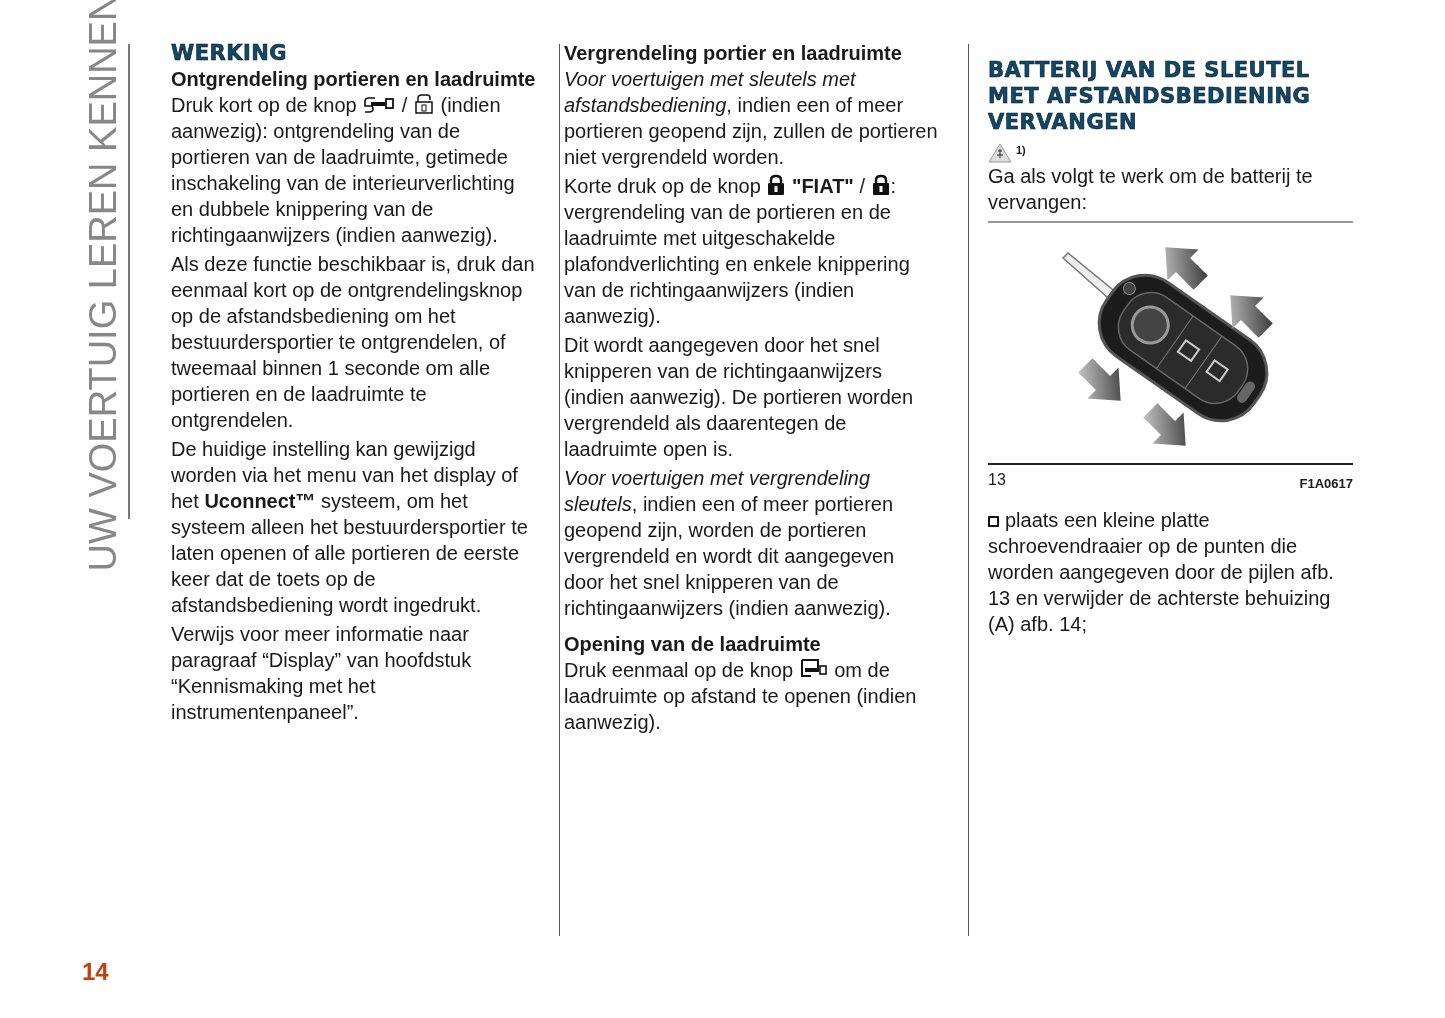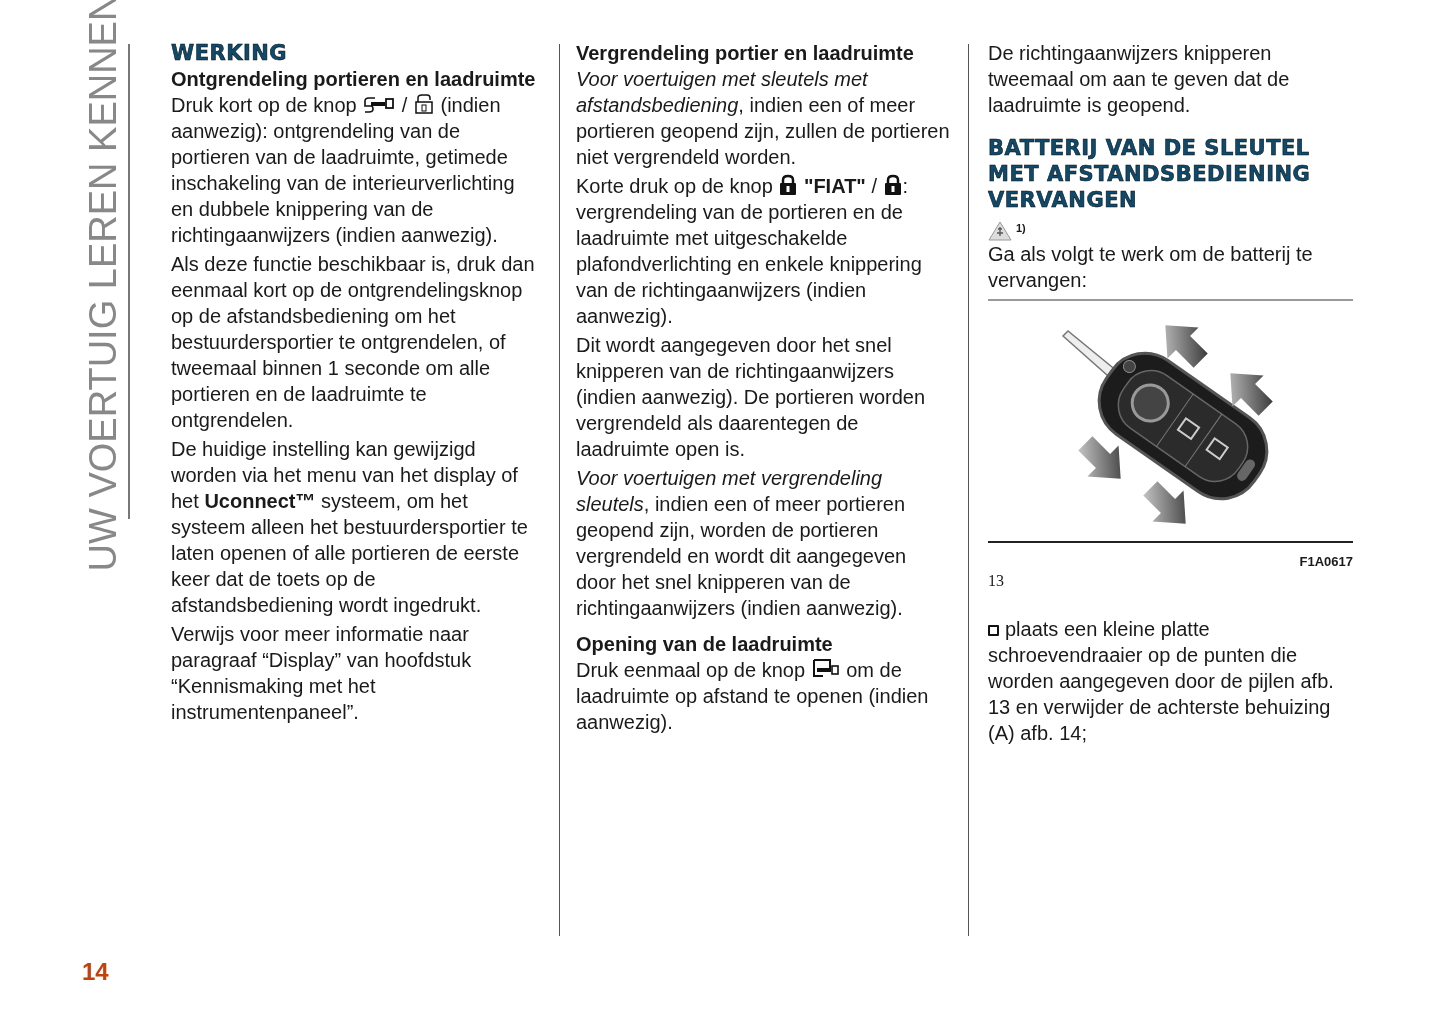--- a/index.html
+++ b/index.html
@@ -12,37 +12,37 @@
     display: flex; align-items: center; justify-content: center;
   }
   .side-title span {
     display: block; transform: rotate(-90deg); white-space: nowrap;
     font-size: 38px; color: #888; letter-spacing: 0px; font-weight: normal;
   }
   .side-rule { position: absolute; left: 128px; top: 44px; width: 2px; height: 475px; background: #777; }
   .page-number { position: absolute; left: 82px; top: 958px; font-size: 24px; font-weight: 900; color: #c2410c; }
   .col { position: absolute; top: 40px; font-size: 20px; line-height: 26px; }
   .col1 { left: 171px; width: 370px; }
-  .col2 { left: 576px; width: 375px; }
+  .col2 { left: 564px; width: 375px; }
   .col3 { left: 988px; width: 370px; }
   .vrule { position: absolute; top: 44px; width: 1px; height: 892px; background: #555; }
   .h-big {
     font-family: "DejaVu Sans", sans-serif; font-weight: 900; font-size: 21px; line-height: 26px;
     letter-spacing: 0.5px; color: #0c4a6e; text-transform: uppercase; -webkit-text-stroke: 0.6px #111;
   }
   .h-sub { font-weight: bold; font-size: 20px; line-height: 26px; }
   p { margin: 0 0 3px 0; }
   .it { font-style: italic; }
   .b { font-weight: bold; }
   .icon-inline { display: inline-block; vertical-align: -3px; }
   .figure { position: relative; margin-top: 6px; width: 365px; }
   .fig-top { border-top: 2px solid #999; }
   .fig-img { height: 240px; position: relative; }
   .fig-bottom { border-top: 2px solid #222; display: flex; justify-content: space-between; padding-top: 2px; }
-  .fig-num { font-size: 16px; font-family: Liberation Serif, serif; margin-top: 23px; }
+  .fig-num { font-size: 16px; font-family: Liberation Sans, sans-serif; }
   .fig-code { font-size: 13px; font-weight: bold; padding-top: 4px; }
   .warn-row { display: flex; align-items: flex-end; gap: 4px; height: 26px; margin-top: 2px; }
   .warn-row .ref { font-size: 11px; font-weight: bold; }
   .bullet { display: inline-block; width: 11px; height: 11px; border: 2px solid #111; border-radius: 1px; margin-right: 6px; vertical-align: 0px; box-sizing: border-box; }
 </style>
 </head>
 <body>
 
 <div class="side-title">
   <span>UW VOERTUIG LEREN KENNEN</span>
@@ -110,21 +110,20 @@
     <svg class="icon-inline" width="30" height="22" viewBox="0 0 30 22">
       <path d="M3 2 L19 2 L19 10 M3 2 L3 18 L12 18" fill="none" stroke="#111" stroke-width="2"></path>
       <rect x="6" y="10" width="14" height="4" fill="#111"></rect>
       <rect x="21" y="8" width="6" height="8" fill="none" stroke="#111" stroke-width="1.6"></rect>
     </svg>
     <span>om de laadruimte op afstand te openen (indien aanwezig).</span>
   </p>
 </div>
 
 <div class="col col3">
-  <p>De richtingaanwijzers knipperen tweemaal om aan te geven dat de laadruimte is geopend.</p>
   <div class="h-big" style="margin-top:17px">BATTERIJ VAN DE SLEUTEL MET AFSTANDSBEDIENING VERVANGEN</div>
   <div class="warn-row">
     <svg width="24" height="20" viewBox="0 0 24 20">
       <path d="M12 1 L23 19 L1 19 Z" fill="#ddd" stroke="#999" stroke-width="1"></path>
       <path d="M10 8 L14 8 M12 6 L12 15 M9 12 L15 12" stroke="#555" stroke-width="1.3"></path>
     </svg>
     <span class="ref">1)</span>
   </div>
   <p>Ga als volgt te werk om de batterij te vervangen:</p>
   <div class="figure">
@@ -168,16 +167,16 @@
         <g transform="translate(180,205) rotate(-45)">
             <polygon points="-10,-25 10,-25 10,0 22,0 0,25 -22,0 -10,0" fill="url(#ag2)"></polygon>
           </g>
       </svg>
     </div>
     <div class="fig-bottom">
       <span class="fig-num">13</span>
       <span class="fig-code">F1A0617</span>
     </div>
   </div>
-  <p style="margin-top:22px">
+  <p style="margin-top:10px">
     <span class="bullet"></span><span>plaats een kleine platte schroevendraaier op de punten die worden aangegeven door de pijlen afb. 13 en verwijder de achterste behuizing (A) afb. 14;</span>
   </p>
 </div>
 
 </body></html>

